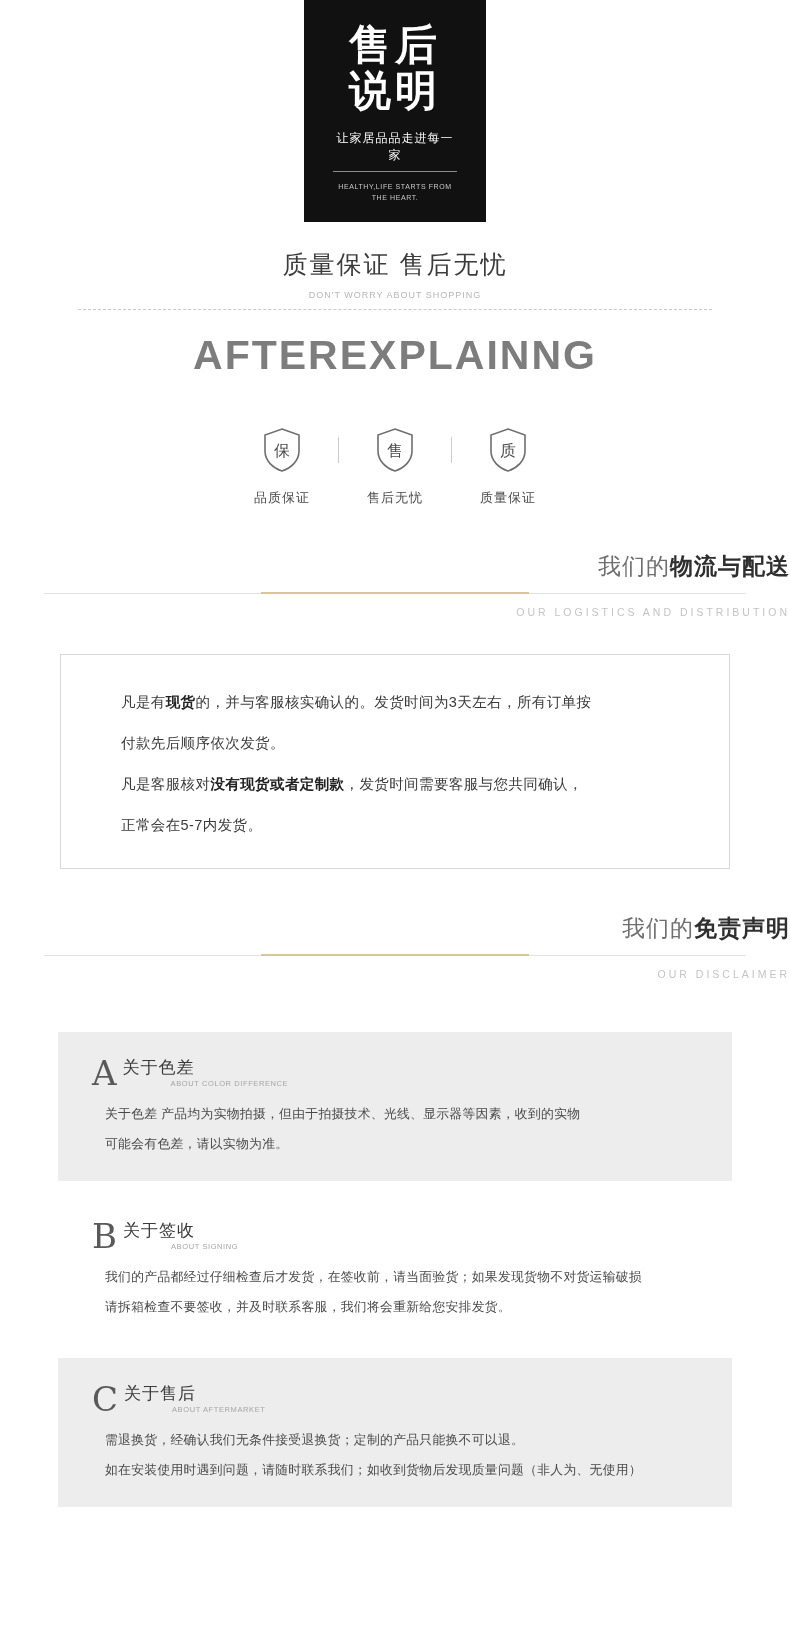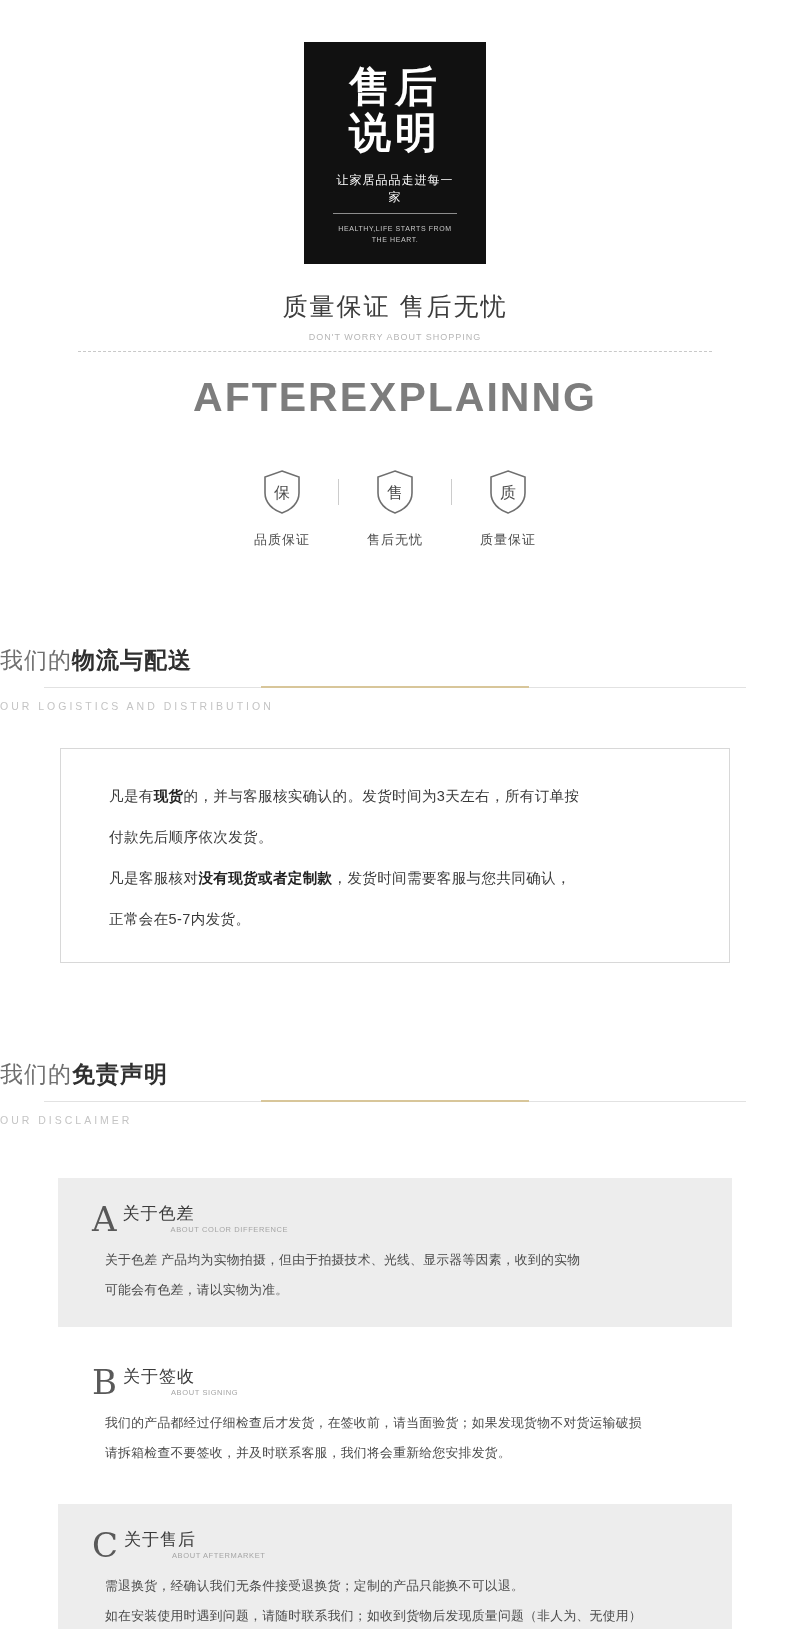--- a/index.html
+++ b/index.html
@@ -19,21 +19,20 @@
   .page {
     width: 790px;
     height: 1629px;
     position: relative;
   }
 
   
   .hero-wrap {
     display: flex;
     justify-content: center;
-    padding-top: 42px;
   }
   .hero-box {
     width: 182px;
     height: 222px;
     background: #111111;
     color: #ffffff;
     display: flex;
     flex-direction: column;
     align-items: center;
     justify-content: flex-start;
@@ -124,23 +123,23 @@
   }
   .badge-sep {
     width: 1px;
     height: 26px;
     background: #cccccc;
     margin-top: 10px;
   }
 
   
   .section-head {
-    margin-top: 96px;
-    position: relative;
-    text-align: left;
+    margin-top: 44px;
+    position: relative;
+    text-align: right;
   }
   .sh-title {
     font-size: 23px;
     color: #6f6f6f;
     letter-spacing: 1px;
     display: inline-block;
     padding-bottom: 10px;
     position: relative;
     z-index: 2;
   }
@@ -169,21 +168,21 @@
     font-size: 10.5px;
     letter-spacing: 3px;
     color: #c4c4c4;
   }
 
   
   .info-box {
     width: 670px;
     margin: 36px auto 0 auto;
     border: 1px solid #d8d8d8;
-    padding: 34px 42px 30px 48px;
+    padding: 34px 42px 30px 60px;
   }
   .info-box p {
     margin: 0 0 15px 0;
     font-size: 14.5px;
     line-height: 26px;
     color: #3a3a3a;
     letter-spacing: 0.4px;
   }
   .info-box p:last-child { margin-bottom: 0; }
   .info-box b { font-weight: bold; color: #222; }

